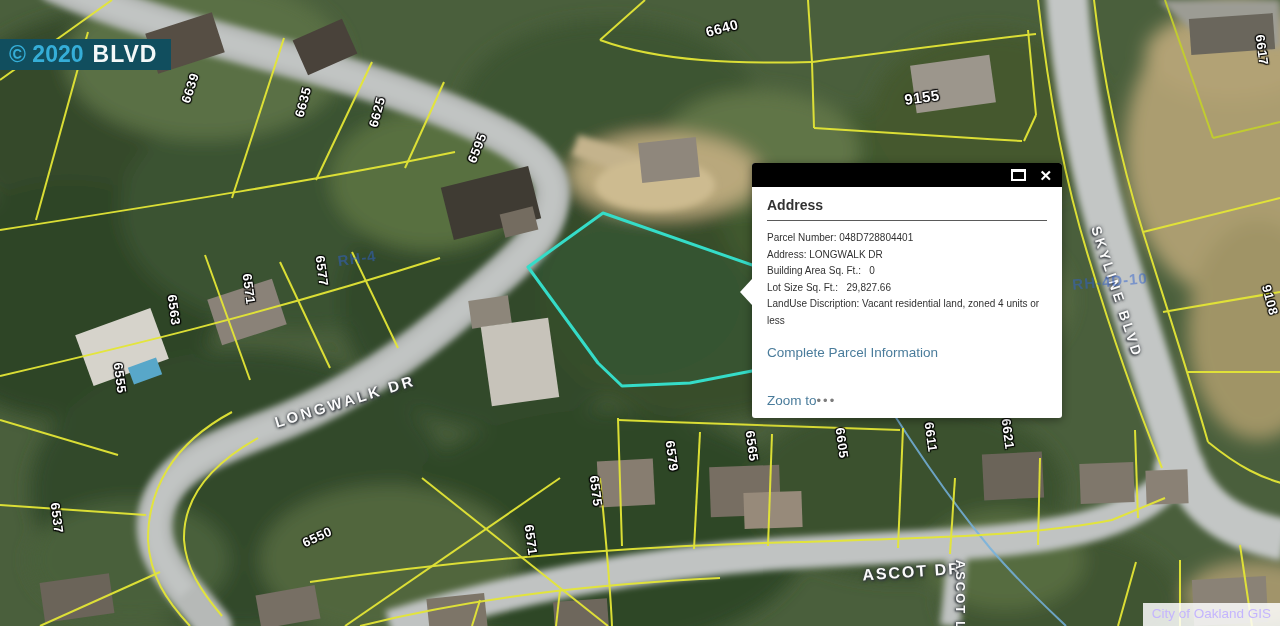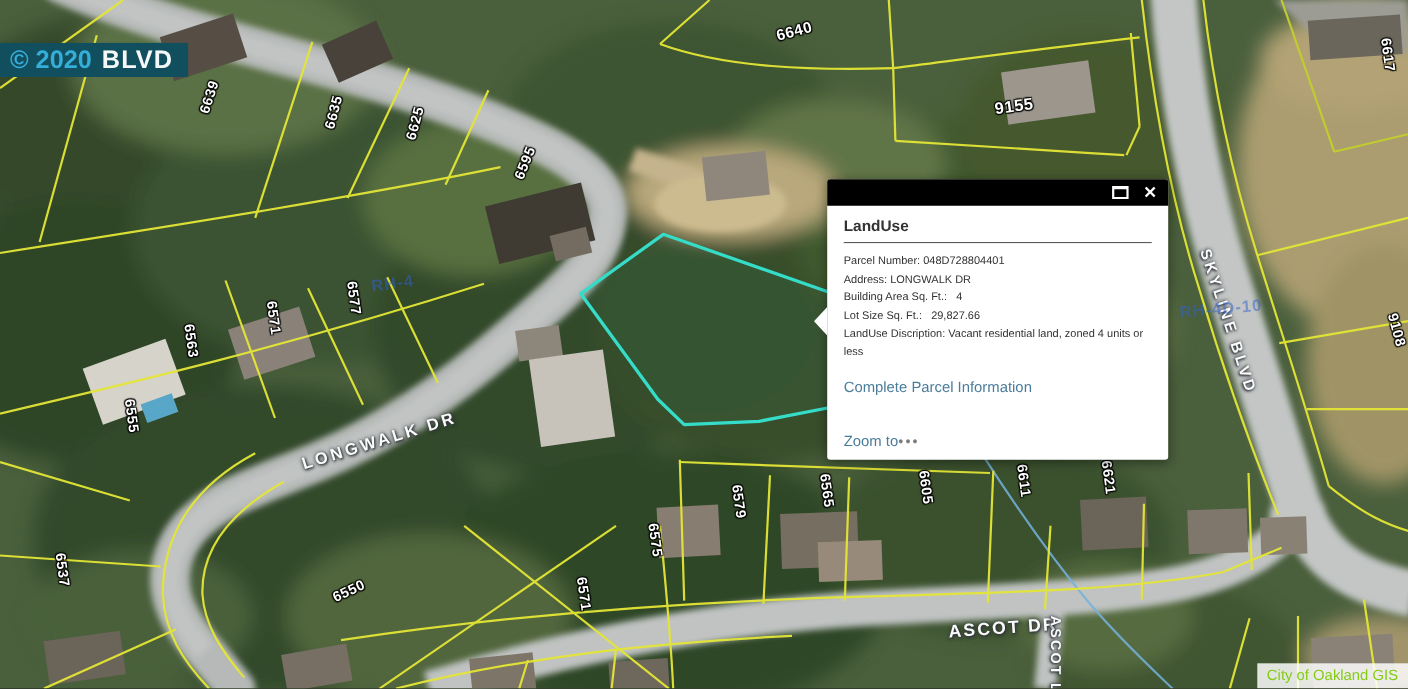--- a/index.html
+++ b/index.html
@@ -13,21 +13,21 @@
   .slabel{position:absolute;font-family:"Liberation Sans",sans-serif;font-weight:700;color:#fbfbfb;
     white-space:nowrap;text-shadow:0 1px 3px rgba(55,60,65,.95),0 0 4px rgba(55,60,65,.75),1px 1px 2px rgba(40,45,50,.8);}
   .zlabel{position:absolute;font-family:"Liberation Sans",sans-serif;font-weight:700;color:rgba(47,98,208,.5);
     white-space:nowrap;letter-spacing:1px;}
   
   #wm{position:absolute;left:0;top:0;height:31px;background:#114e5e;display:flex;align-items:center;
       padding:0 14px 0 9px;gap:9px;font-size:23px;font-weight:700;margin-top:39px;}
   #wm .wm-year{color:#35aed8;}
   #wm .wm-brand{color:#f4f8f8;letter-spacing:1px;}
   
-  #attr{position:absolute;right:0;bottom:0;background:rgba(255,255,255,.84);color:#84cc16;
+  #attr{position:absolute;right:0;bottom:0;background:rgba(255,255,255,.84);color:#c4b5fd;
         font-size:13.5px;padding:3px 9px 5px;}
   
   #popup{position:absolute;left:752px;top:163px;width:310px;height:255px;background:#fff;border-radius:3px;
          box-shadow:0 2px 10px rgba(0,0,0,.4);}
   .popup-arrow{position:absolute;left:-12px;top:116px;width:0;height:0;
          border-top:13px solid transparent;border-bottom:13px solid transparent;border-right:12px solid #fff;}
   .titlebar{height:24px;background:#000;border-radius:3px 3px 0 0;display:flex;align-items:center;
          justify-content:flex-end;gap:13px;padding:0 10px;}
   .max-icon{width:11px;height:7px;border:2px solid #fff;border-top-width:3px;cursor:pointer;}
   .close-icon{color:#fff;font-size:15px;font-weight:700;line-height:1;cursor:pointer;}
@@ -219,26 +219,26 @@
   </div>
 
   <div id="attr">City of Oakland GIS</div>
 
   <div id="popup">
     <div class="popup-arrow"></div>
     <div class="titlebar">
       <span class="max-icon"></span>
       <span class="close-icon">✕</span>
     </div>
-    <div class="popup-title">LandUse</div>
+    <div class="popup-title">Address</div>
     <div class="divider"></div>
     <div class="popup-body" id="popup-body">
         <div class="line">Parcel Number: 048D728804401</div>
         <div class="line">Address: LONGWALK DR</div>
-        <div class="line">Building Area Sq. Ft.:   4</div>
+        <div class="line">Building Area Sq. Ft.:   0</div>
         <div class="line">Lot Size Sq. Ft.:   29,827.66</div>
         <div class="line">LandUse Discription: Vacant residential land, zoned 4 units or less</div>
       </div>
     <div class="complete-wrap">
       <span class="link">Complete Parcel Information</span>
     </div>
     <div class="popup-footer">
       <span class="link">Zoom to</span>
       <span class="more-btn">•••</span>
     </div>

